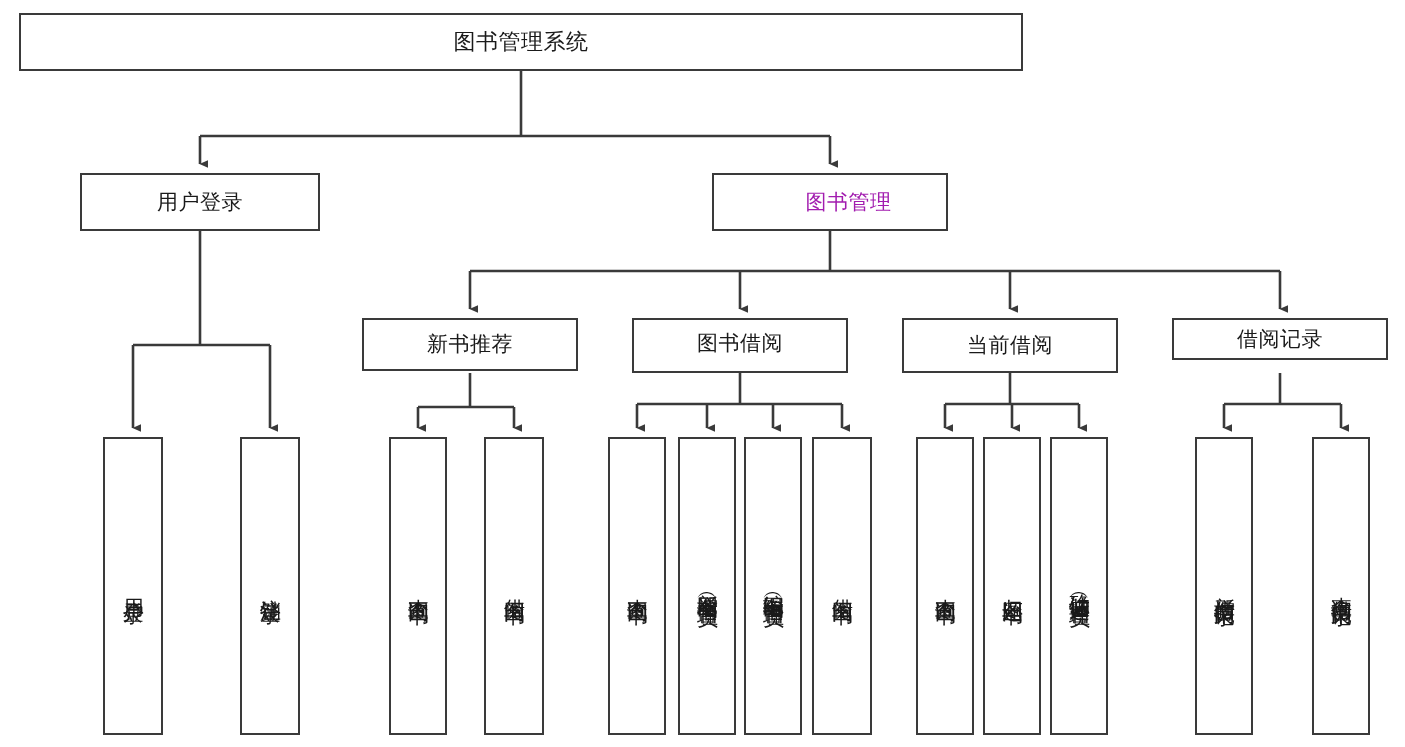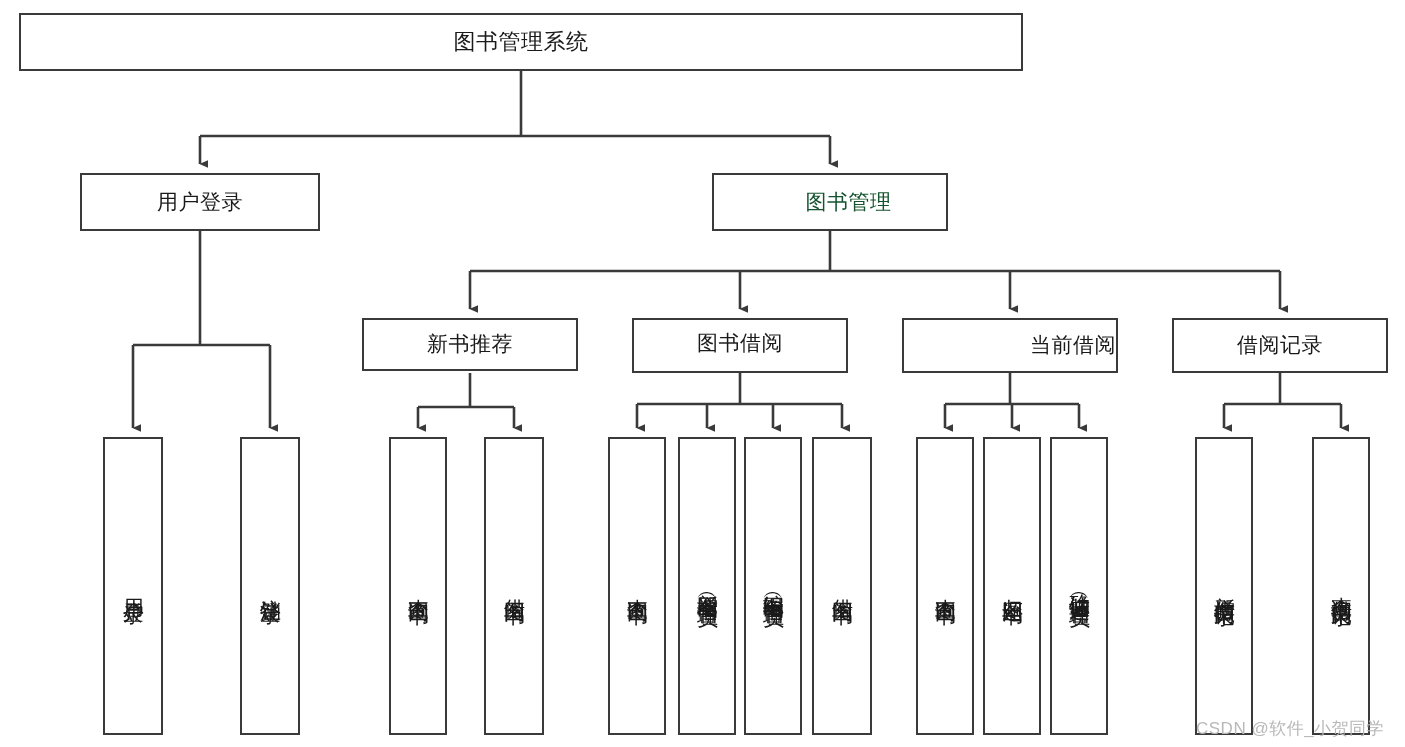--- a/index.html
+++ b/index.html
@@ -112,32 +112,32 @@
   </svg>
 
   <div id="node-layer">
       <div class="node root" style="left: 19px; top: 13px; width: 1004px; height: 58px; border-color: rgb(58, 58, 58); background: rgb(255, 255, 255);">
         <span class="node-label" style="color: rgb(26, 26, 26);">图书管理系统</span>
       </div>
       <div class="node" style="left: 80px; top: 173px; width: 240px; height: 58px; border-color: rgb(58, 58, 58); background: rgb(255, 255, 255);">
         <span class="node-label" style="color: rgb(26, 26, 26);">用户登录</span>
       </div>
       <div class="node" style="left: 712px; top: 173px; width: 236px; height: 58px; border-color: rgb(58, 58, 58); background: rgb(255, 255, 255);">
-        <span class="node-label" style="color: #14532d; margin-left: 37px;">图书管理</span>
+        <span class="node-label" style="color: #a21caf; margin-left: 37px;">图书管理</span>
       </div>
       <div class="node" style="left: 362px; top: 318px; width: 216px; height: 53px; border-color: rgb(58, 58, 58); background: rgb(255, 255, 255);">
         <span class="node-label" style="color: rgb(26, 26, 26);">新书推荐</span>
       </div>
       <div class="node" style="left: 632px; top: 318px; width: 216px; height: 55px; border-color: rgb(58, 58, 58); background: rgb(255, 255, 255); font-family: Liberation Mono, monospace;">
         <span class="node-label" style="color: rgb(26, 26, 26);">图书借阅</span>
       </div>
-      <div class="node" style="left: 902px; top: 318px; width: 216px; height: 55px; border-color: rgb(58, 58, 58); background: rgb(255, 255, 255); justify-content: flex-end;">
+      <div class="node" style="left: 902px; top: 318px; width: 216px; height: 55px; border-color: rgb(58, 58, 58); background: rgb(255, 255, 255);">
         <span class="node-label" style="color: rgb(26, 26, 26);">当前借阅</span>
       </div>
-      <div class="node" style="left: 1172px; top: 318px; width: 216px; height: 55px; border-color: rgb(58, 58, 58); background: rgb(255, 255, 255);">
+      <div class="node" style="left: 1172px; top: 318px; width: 216px; height: 42px; border-color: rgb(58, 58, 58); background: rgb(255, 255, 255);">
         <span class="node-label" style="color: rgb(26, 26, 26);">借阅记录</span>
       </div>
       <div class="node vertical" style="left: 103px; top: 437px; width: 60px; height: 298px; border-color: rgb(58, 58, 58); background: rgb(255, 255, 255);">
         <span class="node-label" style="color: rgb(26, 26, 26);">用户登录</span>
       </div>
       <div class="node vertical" style="left: 240px; top: 437px; width: 60px; height: 298px; border-color: rgb(58, 58, 58); background: rgb(255, 255, 255);">
         <span class="node-label" style="color: rgb(26, 26, 26);">注销登录</span>
       </div>
       <div class="node vertical" style="left: 389px; top: 437px; width: 58px; height: 298px; border-color: rgb(58, 58, 58); background: rgb(255, 255, 255);">
         <span class="node-label" style="color: rgb(26, 26, 26);">查询图书</span>
@@ -167,14 +167,13 @@
         <span class="node-label" style="color: rgb(26, 26, 26);">确认归还（管理员）</span>
       </div>
       <div class="node vertical" style="left: 1195px; top: 437px; width: 58px; height: 298px; border-color: rgb(58, 58, 58); background: rgb(255, 255, 255);">
         <span class="node-label" style="color: rgb(26, 26, 26);">新增借阅记录</span>
       </div>
       <div class="node vertical" style="left: 1312px; top: 437px; width: 58px; height: 298px; border-color: rgb(58, 58, 58); background: rgb(255, 255, 255);">
         <span class="node-label" style="color: rgb(26, 26, 26);">查询借阅记录</span>
       </div>
     </div>
 
-  <div class="watermark" id="watermark" style="left: 1196px; top: 717px; color: rgb(184, 184, 184);">CSDN @软件_小贺同学</div>
 </div>
 
 </body></html>

